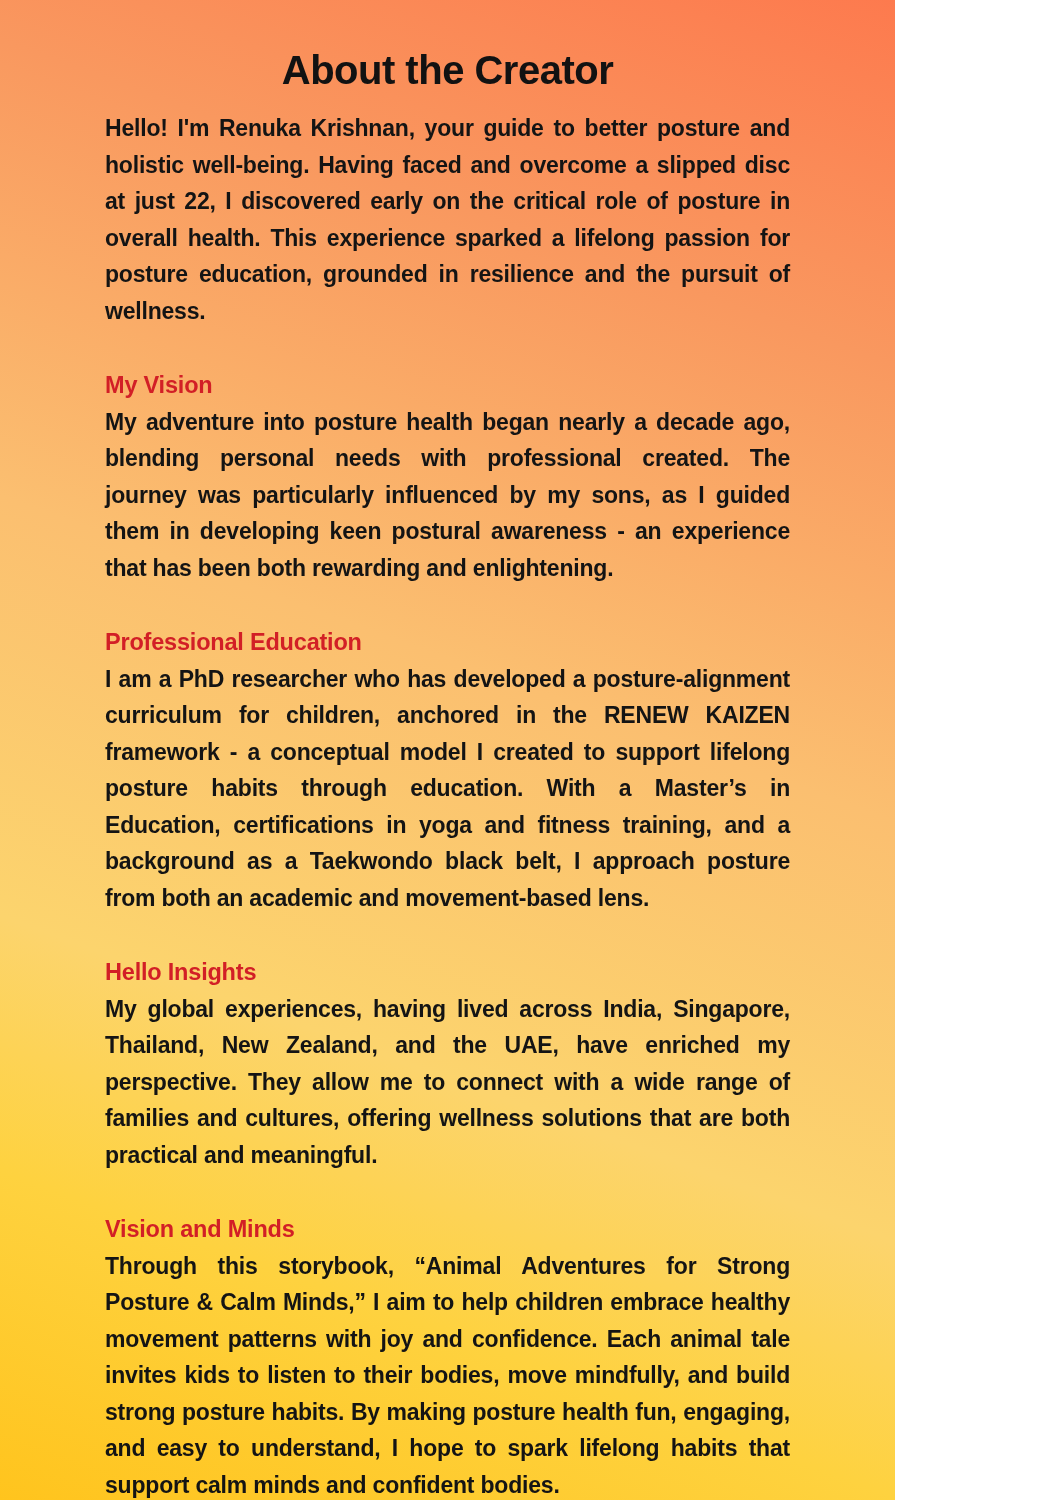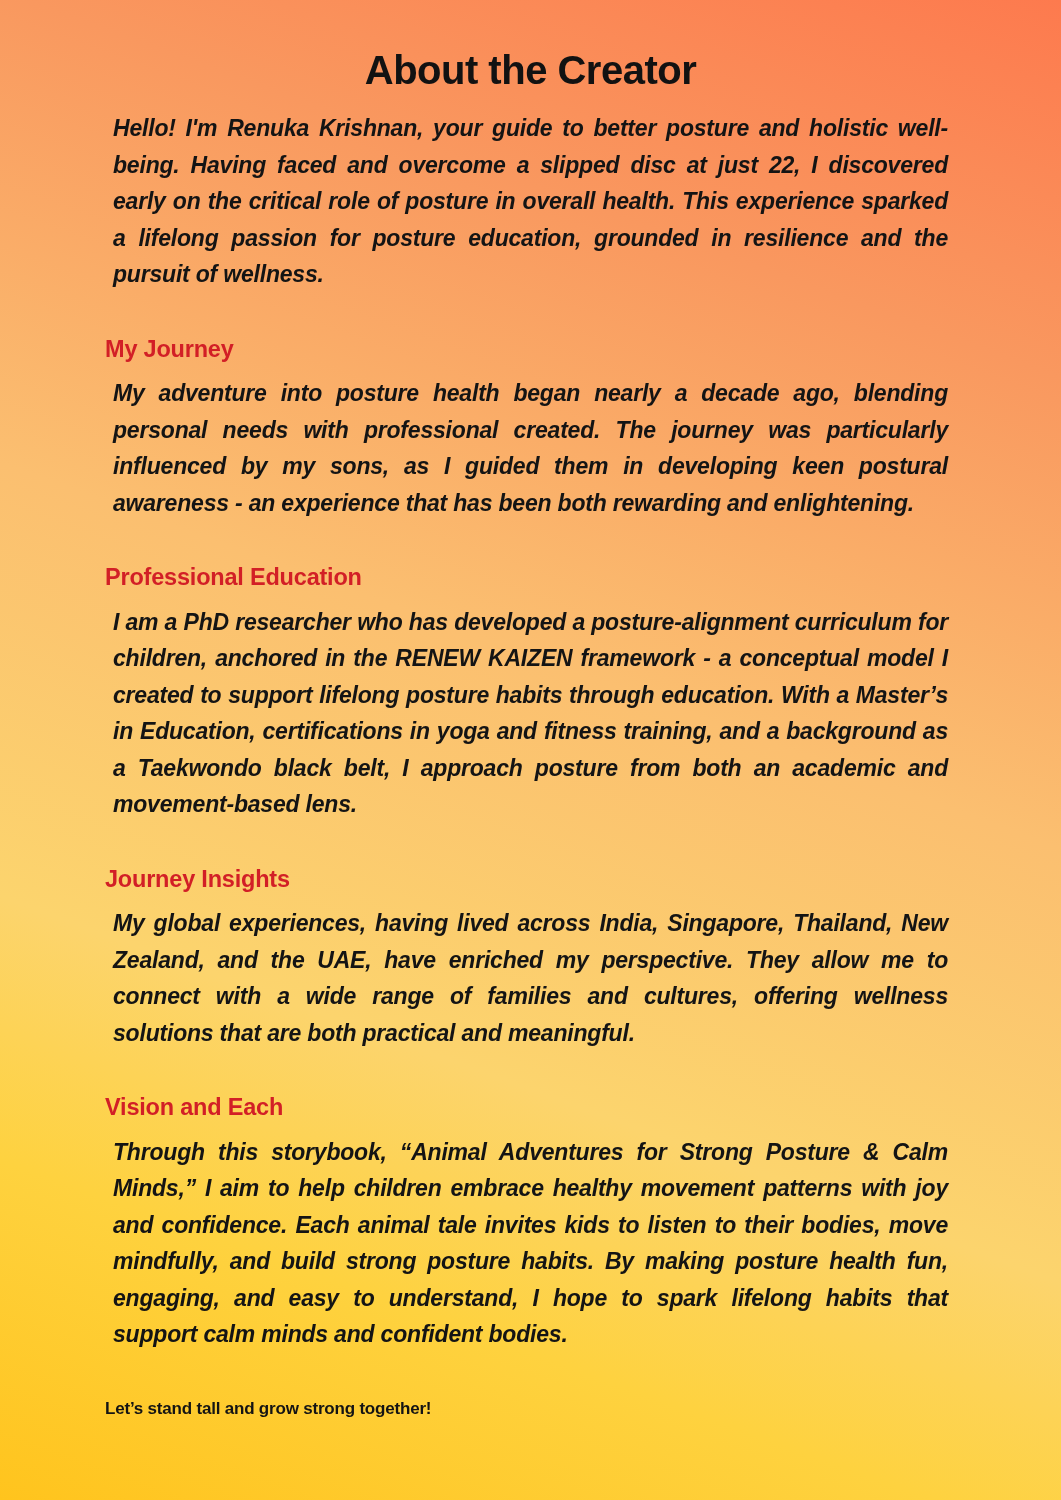--- a/index.html
+++ b/index.html
@@ -1,21 +1,21 @@
 <!DOCTYPE html>
 <html><head>
 <meta charset="utf-8">
 <style>
   html, body {
     margin: 0;
     padding: 0;
   }
   .page {
     position: relative;
-    width: 1061px;
+    width: 895px;
     height: 1500px;
     box-sizing: border-box;
     padding: 46px 105px 40px 105px;
     overflow: hidden;
     background: linear-gradient(200deg,
       #fd7a4e 0%,
       #f9985f 20%,
       #fbbf70 45%,
       #fcd46d 68%,
       #fed23f 82%,
@@ -26,29 +26,28 @@
   .page-title {
     margin: 0 0 16px 0;
     font-size: 40px;
     line-height: 48px;
     font-weight: 800;
     text-align: center;
     letter-spacing: -0.5px;
     color: #121212;
   }
   .body-text {
-    margin: 8px;
+    margin: 0;
     font-size: 23px;
     line-height: 36.5px;
     font-weight: 700;
     letter-spacing: -0.2px;
     text-align: justify;
     text-align-last: left;
     color: #141414;
-    font-style: italic;
   }
   .section {
     margin-top: 38px;
   }
   .section-heading {
     margin: 0;
     font-size: 23.5px;
     line-height: 36.5px;
     font-weight: 800;
     letter-spacing: -0.2px;
@@ -66,34 +65,34 @@
 </head>
 <body>
 
 <div class="page">
 
   <h1 class="page-title">About the Creator</h1>
 
   <p class="body-text">Hello! I'm Renuka Krishnan, your guide to better posture and holistic well-being. Having faced and overcome a slipped disc at just 22, I discovered early on the critical role of posture in overall health. This experience sparked a lifelong passion for posture education, grounded in resilience and the pursuit of wellness.</p>
 
   <div class="section">
-    <h2 class="section-heading">My Journey</h2>
+    <h2 class="section-heading">My Vision</h2>
     <p class="body-text">My adventure into posture health began nearly a decade ago, blending personal needs with professional created. The journey was particularly influenced by my sons, as I guided them in developing keen postural awareness - an experience that has been both rewarding and enlightening.</p>
   </div>
 
   <div class="section">
     <h2 class="section-heading">Professional Education</h2>
     <p class="body-text">I am a PhD researcher who has developed a posture-alignment curriculum for children, anchored in the RENEW KAIZEN framework - a conceptual model I created to support lifelong posture habits through education. With a Master’s in Education, certifications in yoga and fitness training, and a background as a Taekwondo black belt, I approach posture from both an academic and movement-based lens.</p>
   </div>
 
   <div class="section">
-    <h2 class="section-heading">Journey Insights</h2>
+    <h2 class="section-heading">Hello Insights</h2>
     <p class="body-text">My global experiences, having lived across India, Singapore, Thailand, New Zealand, and the UAE, have enriched my perspective. They allow me to connect with a wide range of families and cultures, offering wellness solutions that are both practical and meaningful.</p>
   </div>
 
   <div class="section">
-    <h2 class="section-heading">Vision and Each</h2>
+    <h2 class="section-heading">Vision and Minds</h2>
     <p class="body-text">Through this storybook, “Animal Adventures for Strong Posture &amp; Calm Minds,” I aim to help children embrace healthy movement patterns with joy and confidence. Each animal tale invites kids to listen to their bodies, move mindfully, and build strong posture habits. By making posture health fun, engaging, and easy to understand, I hope to spark lifelong habits that support calm minds and confident bodies.</p>
   </div>
 
   <p class="closing-line">Let’s stand tall and grow strong together!</p>
 
 </div>
 
 </body></html>

